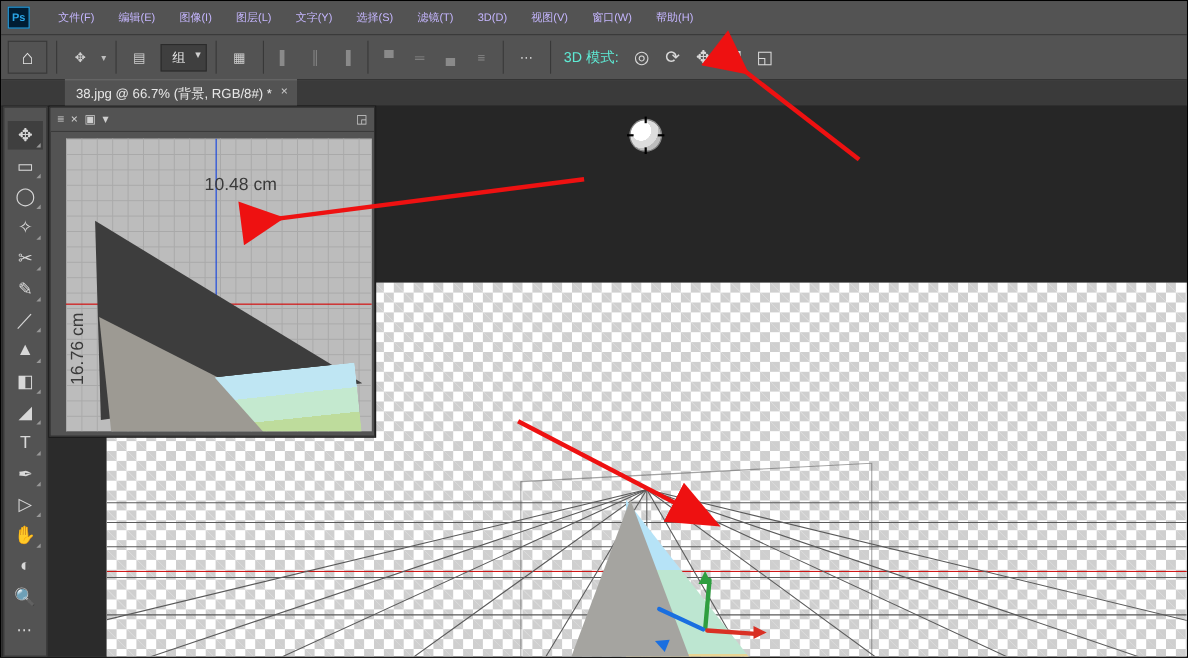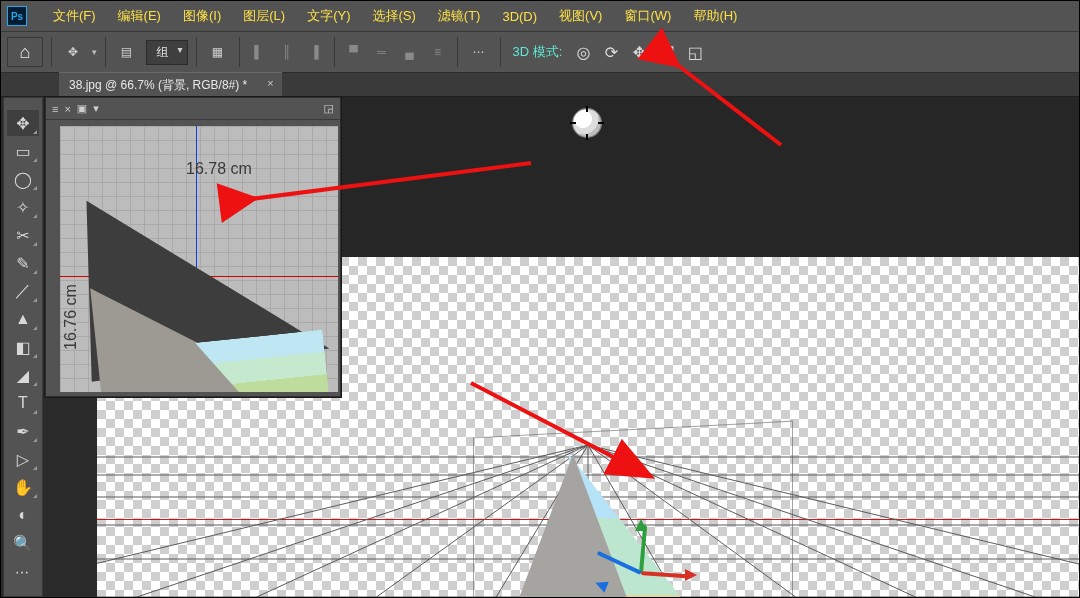--- a/index.html
+++ b/index.html
@@ -17,22 +17,22 @@
   }
   .ps-logo {
     width: 20px; height: 20px;
     background: #001d33;
     border: 1px solid #2aa5e6;
     display: flex; align-items: center; justify-content: center;
     font-size: 10px; font-weight: bold; color:#2aa5e6;
     margin-right: 14px;
   }
   .menu-item {
-    color: #fde047;
-    font-size: 13px;
+    color: #c4b5fd;
+    font-size: 10px;
     padding: 4px 10px;
     cursor: default;
   }
 
   
   .optbar {
     height: 42px;
     background: #535353;
     border-top: 1px solid #383838;
     border-bottom: 1px solid #2c2c2c;
@@ -80,21 +80,21 @@
     background:#3a3a3a;
     border-bottom:1px solid #1f1f1f;
     display:flex;align-items:center;
     padding-left:58px;
   }
   .doc-tab {
     background:#535353;
     color:#e8e8e8;
     font-size:12px;
     padding:4px 8px 4px 10px;
-    display:flex;align-items:flex-start;gap:20px;
+    display:flex;align-items:flex-start;gap:8px;
     border-top:1px solid #6a6a6a;
   }
   .doc-tab .close { font-size:11px;color:#c9c9c9;}
 
   
   .main {
     position:absolute;
     top: 96px; left:0; right:0; bottom:0;
     background:#2b2b2b;
   }
@@ -410,21 +410,21 @@
         <span>▾</span>
       </span>
       <span>◲</span>
     </div>
     <div class="nav-thumb">
       <div class="axblue"></div>
       <div class="axred"></div>
       <div class="navtri-dark"></div>
       <div class="navtri-light"></div>
       <div class="navtri-img"></div>
-      <div class="dim" style="left:126px;top:34px;">16.78 cm</div>
+      <div class="dim" style="left:126px;top:34px;">10.48 cm</div>
       <div class="dim" style="left:2px;top:224px;transform:rotate(-90deg);transform-origin:left top;">16.76 cm</div>
     </div>
   </div>
 
   <div class="arrow" style="left:240px;top:60px;">
     <svg width="300" height="50">
         <defs>
           <marker id="ah1" markerWidth="12" markerHeight="12" refX="2" refY="5" orient="auto">
             <path d="M10 0 L0 5 L10 10 z" fill="#e11"></path>
           </marker>

